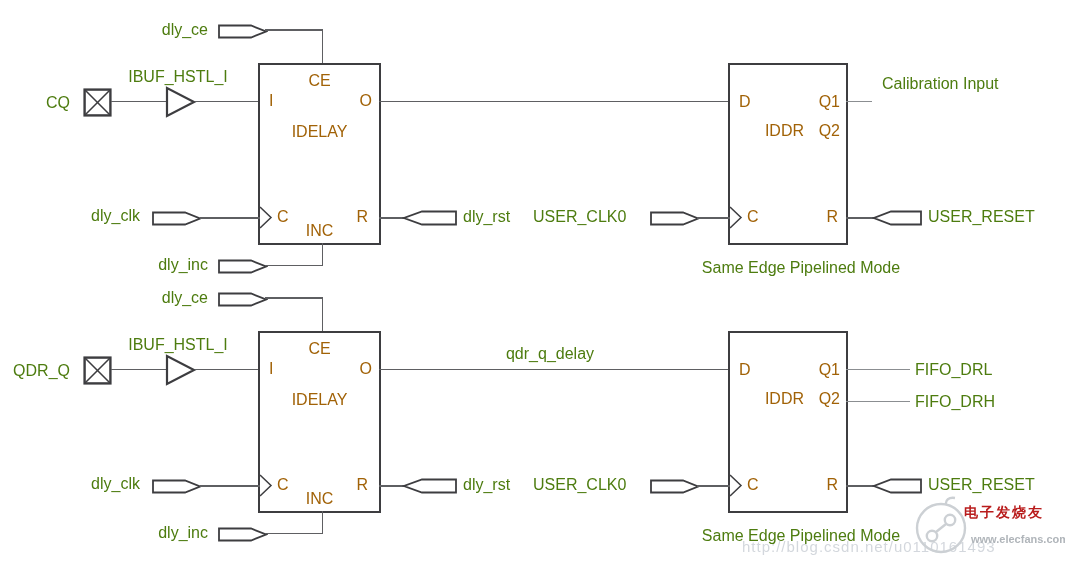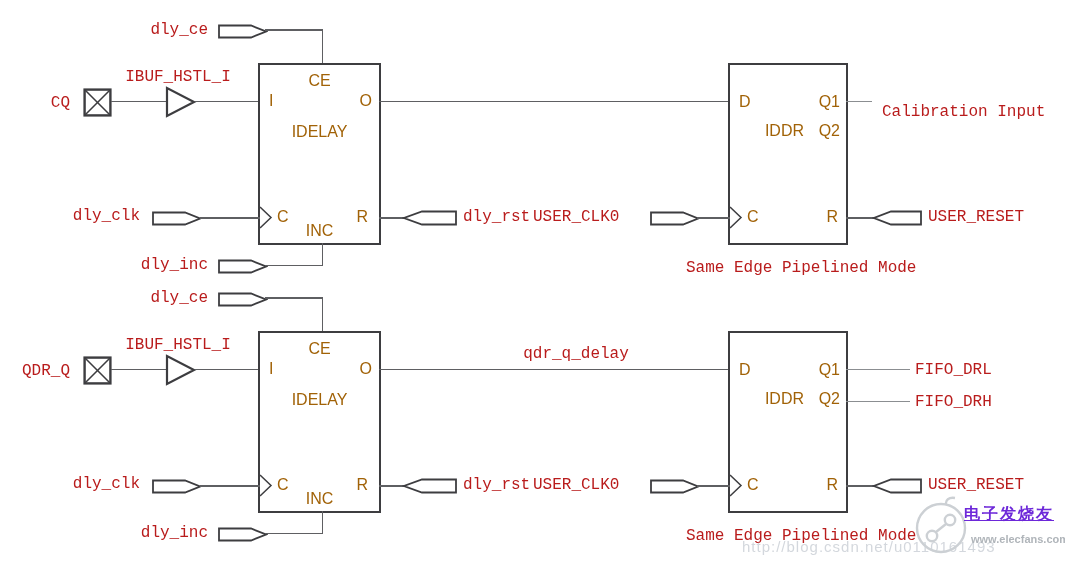--- a/index.html
+++ b/index.html
@@ -1,44 +1,43 @@
 <!DOCTYPE html>
 <html><head>
 <meta charset="utf-8">
 <style>
   html,body { margin:0; padding:0; background:#ffffff; }
   .stage {
     position:relative; width:1065px; height:562px; background:#ffffff;
     font-family:"Liberation Sans", sans-serif; overflow:hidden;
   }
   .lbl {
-    position:absolute; font-size:16px; line-height:16px; color:#b91c1c;
+    position:absolute; font-size:16px; line-height:16px; color:#4d7c0f;
     white-space:nowrap;
-    font-family:Liberation Mono, monospace;
   }
   .r { text-align:right; }
   .c { text-align:center; }
   .wh { position:absolute; height:1.6px; background:#5e5f62; }
   .wv { position:absolute; width:1.6px; background:#5e5f62; }
   .wh.gray { background:#8b8e91; }
   .box {
     position:absolute; border:2.6px solid #3d3d40; background:#ffffff;
     box-sizing:border-box;
   }
   .pin {
     position:absolute; font-size:16px; line-height:16px; color:#a16207;
     white-space:nowrap;
   }
   .abs { position:absolute; }
   .sym { fill:#ffffff; stroke:#3d3d40; stroke-width:1.8px; }
   .sym2 { fill:#ffffff; stroke:#3d3d40; stroke-width:2.4px; }
   .symline { stroke:#3d3d40; stroke-width:1.6px; }
   .wm-cn {
-    position:absolute; font-size:16px; font-weight:bold; color:#6d28d9;
-    letter-spacing:2px; white-space:nowrap;text-decoration:underline;
+    position:absolute; font-size:14px; font-weight:bold; color:#b91c1c;
+    letter-spacing:2px; white-space:nowrap;
   }
   .wm-url {
     position:absolute; font-size:11px; font-weight:bold; color:#b0b5ba;
     white-space:nowrap;
   }
   .wm-faint {
     position:absolute; font-size:15px; color:#9fa8b4; opacity:0.45;
     letter-spacing:1px; white-space:nowrap;
   }
   .wm-shape { fill:none; stroke:#ccd0d4; stroke-width:2.4px; }
@@ -120,21 +119,21 @@
     </svg>
   <div class="wh" style="left:697px;top:217px;width:33px"></div>
 
   <div class="wh" style="left:846px;top:217px;width:29px"></div>
   <svg class="abs" style="left:872px;top:210px" width="51" height="16">
       <polygon class="sym" points="49,1.5 19,1.5 2,8 19,14.5 49,14.5"></polygon>
     </svg>
   <div class="lbl" style="left:928px;top:209px">USER_RESET</div>
 
   <div class="wh gray" style="left:846px;top:100.5px;width:26px"></div>
-  <div class="lbl" style="left:882px;top:104px">Calibration Input</div>
+  <div class="lbl" style="left:882px;top:76px">Calibration Input</div>
 
   <div class="lbl c" style="left:686px;top:260px;width:230px">Same Edge Pipelined Mode</div>
 
   <div class="lbl r" style="left:140px;top:290px;width:68px">dly_ce</div>
   <svg class="abs" style="left:218px;top:292px" width="50" height="15">
       <polygon class="sym" points="1,1.5 33,1.5 48,7.5 33,13.5 1,13.5"></polygon>
     </svg>
   <div class="wh" style="left:265px;top:297px;width:58px"></div>
   <div class="wv" style="left:321.5px;top:297px;height:36px"></div>
 
@@ -177,21 +176,21 @@
   <div class="lbl" style="left:463px;top:477px">dly_rst</div>
 
   <div class="lbl r" style="left:140px;top:525px;width:68px">dly_inc</div>
   <svg class="abs" style="left:218px;top:527px" width="50" height="15">
       <polygon class="sym" points="1,1.5 33,1.5 48,7.5 33,13.5 1,13.5"></polygon>
     </svg>
   <div class="wh" style="left:265px;top:532.5px;width:58px"></div>
   <div class="wv" style="left:321.5px;top:511px;height:23px"></div>
 
   <div class="wh" style="left:379px;top:368.5px;width:351px"></div>
-  <div class="lbl c" style="left:456px;top:346px;width:240px">qdr_q_delay</div>
+  <div class="lbl c" style="left:430px;top:346px;width:240px">qdr_q_delay</div>
 
   <div class="box" style="left:728px;top:331px;width:120px;height:182px">
     <div class="pin" style="left:9px;top:29px">D</div>
     <div class="pin" style="right:6px;top:29px">Q1</div>
     <div class="pin" style="right:42px;top:58px">IDDR</div>
     <div class="pin" style="right:6px;top:58px">Q2</div>
     <div class="pin" style="left:17px;top:144px">C</div>
     <div class="pin" style="right:8px;top:144px">R</div>
   </div>
   <svg class="abs" style="left:730px;top:474px" width="14" height="24">

